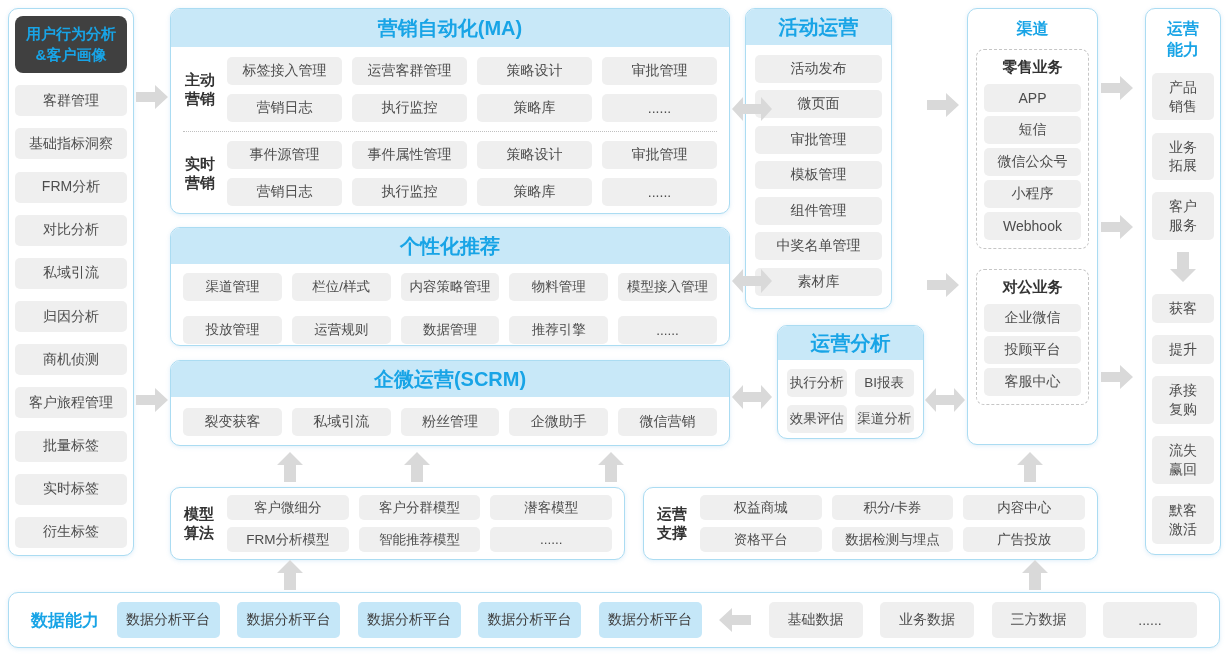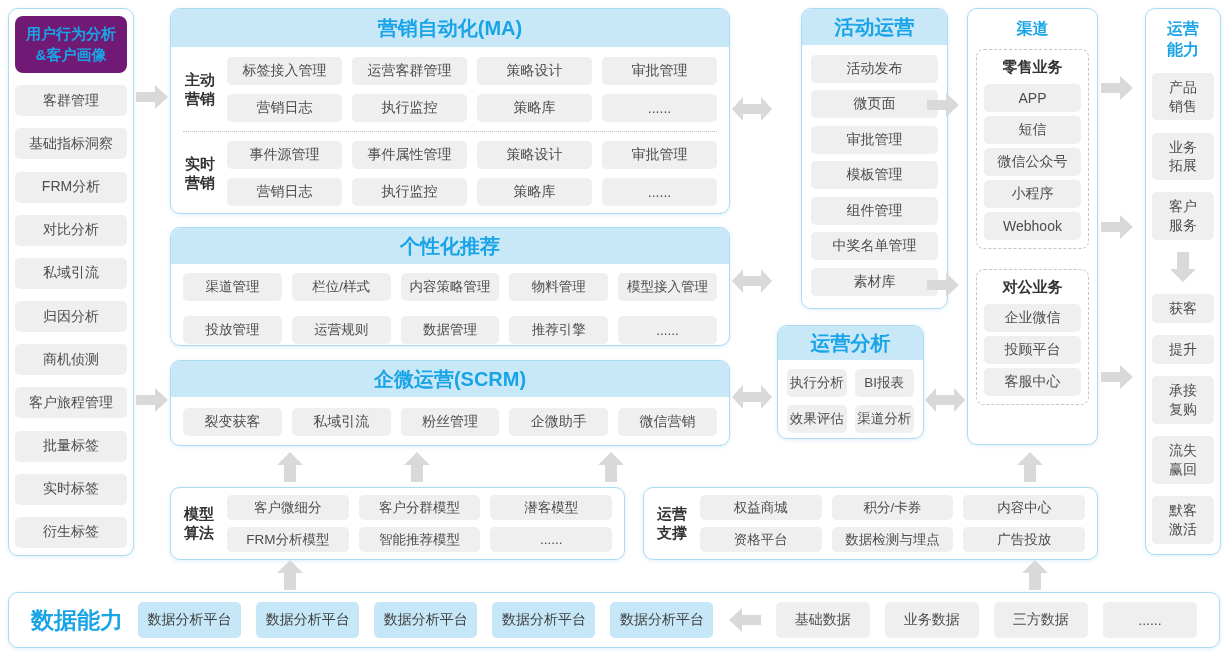--- a/index.html
+++ b/index.html
@@ -12,21 +12,21 @@
   .hdr { background:#c8e8f8; border-radius:9px 9px 0 0; display:flex; align-items:center;
          justify-content:center; color:#18a4e6; font-weight:bold; font-size:20px; }
   .item { background:#efefef; border-radius:5px; color:#4d4d4d; font-size:14px;
           display:flex; align-items:center; justify-content:center; text-align:center; }
   .glabel { font-weight:bold; color:#333333; font-size:15px; line-height:1.25; text-align:center; }
   .blue { color:#18a4e6; font-weight:bold; }
 
   
   #left-panel { left:8px; top:8px; width:126px; height:548px; display:flex;
                 flex-direction:column; justify-content:space-between; padding:7px 6px; }
-  .lp-hdr { background:#701a75; border-radius:8px; color:#18a4e6; font-weight:bold;
+  .lp-hdr { background:#404040; border-radius:8px; color:#18a4e6; font-weight:bold;
             font-size:15px; text-align:center; padding:7px 0 8px; line-height:1.4; }
   .lp-item { height:31px; }
 
   
   #ma-panel { left:170px; top:8px; width:560px; height:206px; }
   .ma-hdr { height:38px; }
   .ma-body { padding:10px 12px 0; }
   .ma-group { display:flex; align-items:center; gap:10px; }
   .ma-label { width:34px; }
   .ma-grid { flex:1; display:grid; grid-template-columns:repeat(4,1fr); gap:9px 10px; }
@@ -47,21 +47,21 @@
 
   
   #model-panel   { left:170px; top:487px; width:455px; height:73px; }
   #support-panel { left:643px; top:487px; width:455px; height:73px; }
   .strip { display:flex; align-items:center; gap:12px; padding:23px 12px; }
   .strip-label { width:32px; }
   .small-grid { flex:1; display:grid; grid-template-columns:repeat(3,1fr); gap:7px 10px; }
   .small-grid .item { height:25px; font-size:13.5px; }
 
   
-  #activity-panel { left:801px; top:8px; width:147px; height:301px; display:flex; flex-direction:column; }
+  #activity-panel { left:745px; top:8px; width:147px; height:301px; display:flex; flex-direction:column; }
   .act-hdr { height:36px; }
   .act-body { flex:1; display:flex; flex-direction:column; justify-content:space-evenly; padding:2px 9px 5px; }
   .act-body .item { height:28px; }
 
   
   #analysis-panel { left:777px; top:325px; width:147px; height:114px; }
   .ana-hdr { height:34px; }
   .ana-grid { display:grid; grid-template-columns:1fr 1fr; gap:8px; padding:9px 9px; }
   .ana-grid .item { height:28px; font-size:13.5px; }
 
@@ -78,21 +78,21 @@
   #capability-panel { left:1145px; top:8px; width:76px; height:547px; display:flex;
                       flex-direction:column; align-items:center; justify-content:space-between;
                       padding:10px 6px; }
   .cap-title { font-size:16px; text-align:center; line-height:1.3; width:44px; }
   .cap-item { width:62px; padding:5px 0; line-height:1.35; }
   .cap-item span { display:block; width:30px; margin:0 auto; text-align:center; }
 
   
   #data-panel { left:8px; top:592px; width:1212px; height:56px; display:flex;
                 align-items:center; justify-content:space-between; padding:0 22px; }
-  .dp-title { font-size:23px; }
+  .dp-title { font-size:17px; }
   .dp-blue { background:#c5e7f8; border-radius:5px; width:103px; height:36px; color:#3f3f3f;
              font-size:14px; display:flex; align-items:center; justify-content:center; }
   .dp-gray { width:94px; height:36px; }
 
   
   .arrow { position:absolute; line-height:0; }
   .arrow svg, .flow-arrow svg { display:block; }
   .flow-arrow { line-height:0; }
 </style>
 </head>

